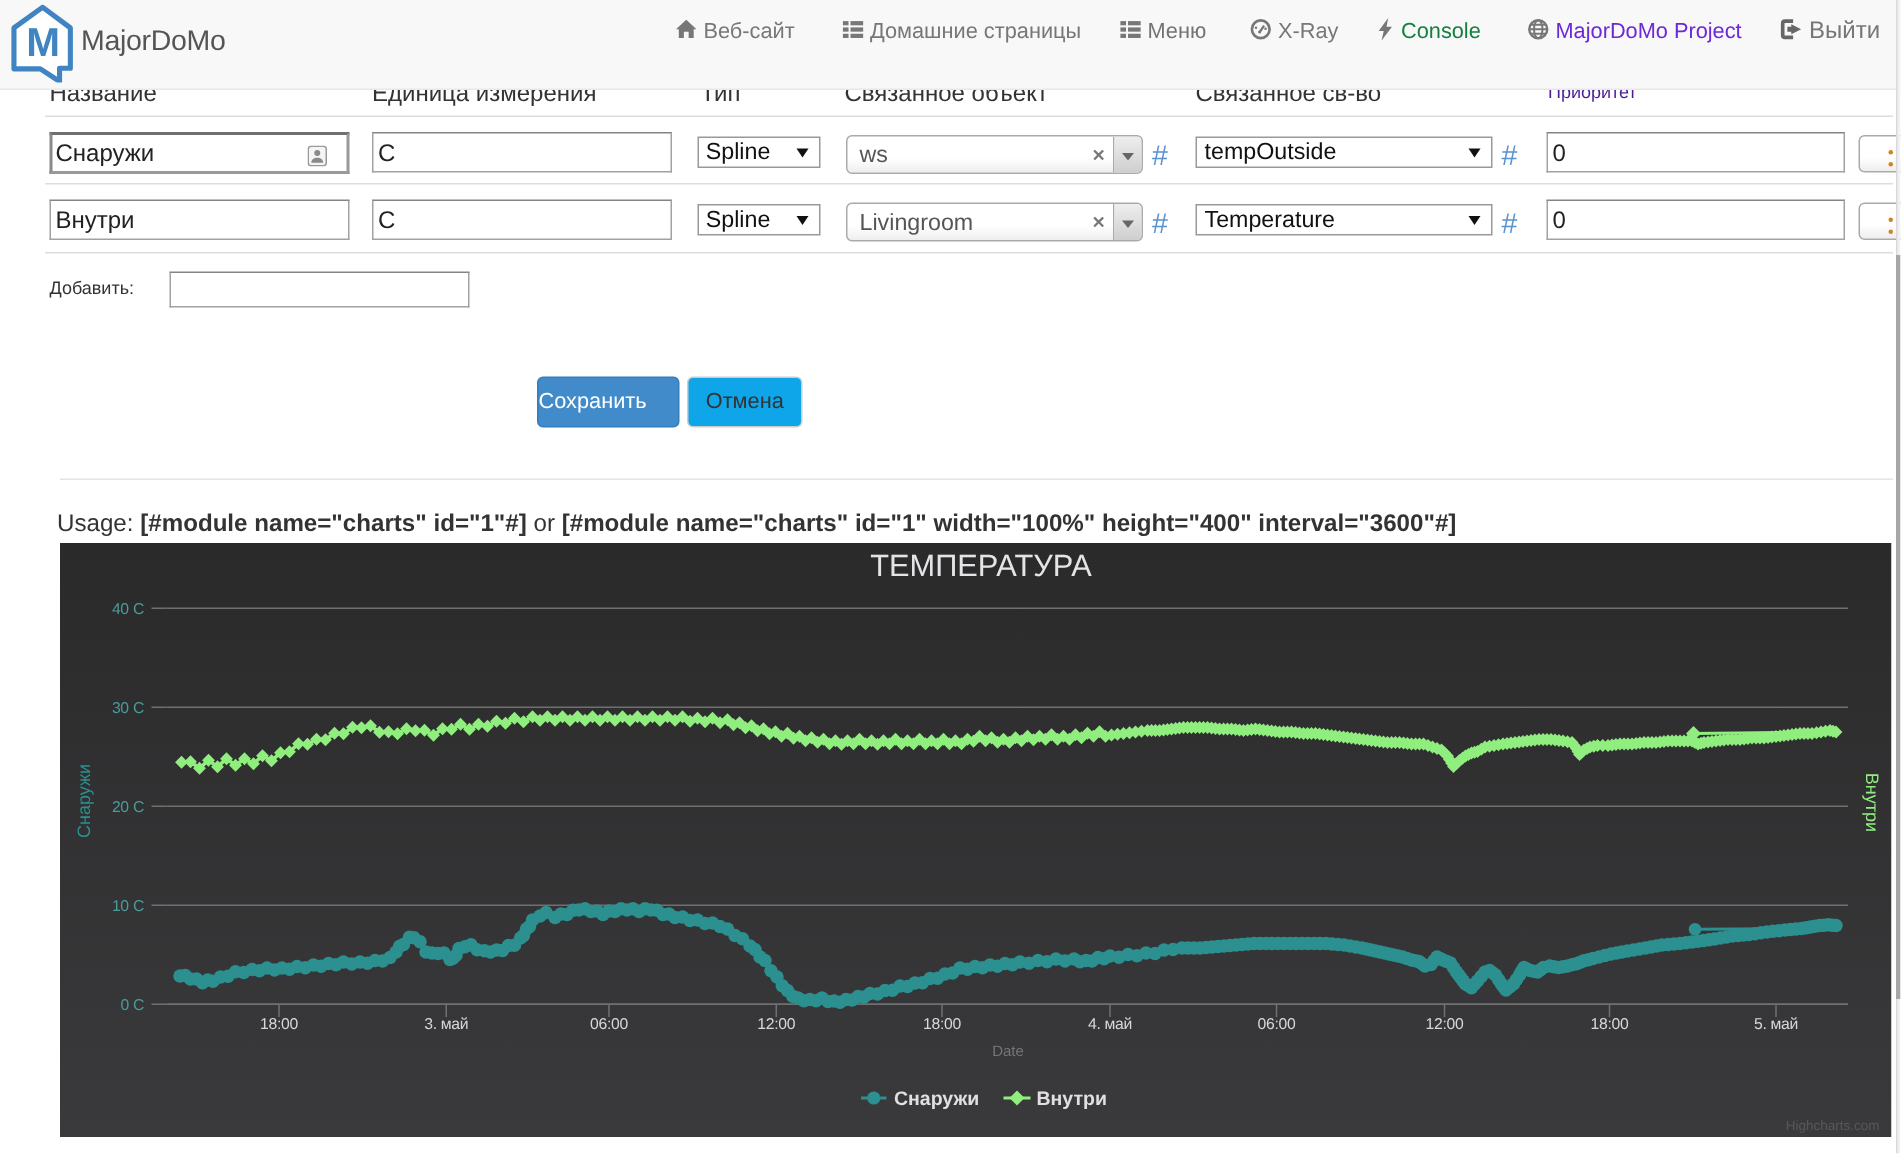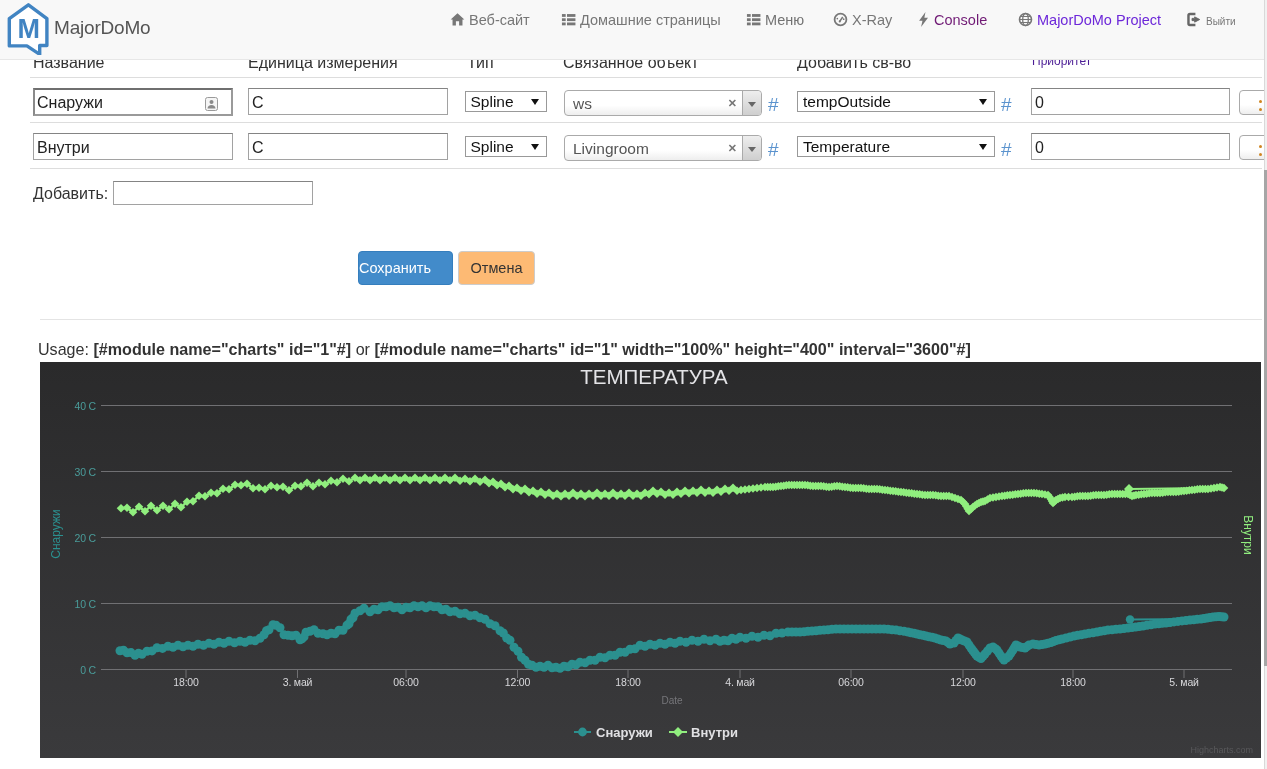--- a/index.html
+++ b/index.html
@@ -1,21 +1,21 @@
 <!DOCTYPE html>
 <html><head><meta charset="utf-8"><style>
 *{margin:0;padding:0}
 body{width:1267px;height:769px;overflow:hidden;position:relative;background:#fff;font-family:"Liberation Sans",sans-serif}
 </style></head><body>
 
 <div style="position:absolute;left:33px;top:54px;font-size:16px;color:#333;white-space:nowrap">Название</div>
 <div style="position:absolute;left:248px;top:54px;font-size:16px;color:#333;white-space:nowrap">Единица измерения</div>
 <div style="position:absolute;left:467px;top:54px;font-size:16px;color:#333;white-space:nowrap">Тип</div>
 <div style="position:absolute;left:563px;top:54px;font-size:16px;color:#333;white-space:nowrap">Связанное объект</div>
-<div style="position:absolute;left:797px;top:54px;font-size:16px;color:#333;white-space:nowrap">Добавить св-во</div>
+<div style="position:absolute;left:797px;top:54px;font-size:16px;color:#333;white-space:nowrap">Связанное св-во</div>
 <div style="position:absolute;left:1032px;top:54px;font-size:12px;color:#4c1d95;white-space:nowrap">Приоритет</div>
 <div style="position:absolute;left:30px;top:77px;width:1232px;height:1px;background:#ddd"></div>
 <div style="position:absolute;left:30px;top:122px;width:1232px;height:1px;background:#ddd"></div>
 <div style="position:absolute;left:30px;top:168px;width:1232px;height:1px;background:#ddd"></div>
 <div style="position:absolute;left:33px;top:88px;width:200px;height:28px;border:2px solid #9a9a9a;border-top-color:#6f6f6f;border-left-color:#8a8a8a;background:#fff;box-sizing:border-box;font-size:16px;color:#222;padding:2px 0 0 2px;line-height:21px;overflow:hidden">Снаружи<svg width="13" height="14" viewBox="0 0 13 14" style="position:absolute;right:13px;top:7px">
       <rect x="0.5" y="0.5" width="12" height="13" rx="2" fill="#f5f5f5" stroke="#9a9a9a"></rect>
       <circle cx="6.5" cy="5" r="2" fill="#8a8a8a"></circle>
       <path d="M2.5 11.5c0-2.2 1.8-3.4 4-3.4s4 1.2 4 3.4z" fill="#8a8a8a"></path>
     </svg></div>
 <div style="position:absolute;left:248px;top:88px;width:200px;height:27px;border:1px solid #a2a2a2;border-top-color:#848484;background:#fff;box-sizing:border-box;font-size:16px;color:#222;padding:3px 0 0 3px;line-height:21px;overflow:hidden">C</div>
@@ -42,24 +42,24 @@
 <span style="position:absolute;right:0;top:0;width:18px;height:26px;border-left:1px solid #aaa;background:linear-gradient(#eee,#ccc);border-radius:0 4px 4px 0"></span>
 <span style="position:absolute;right:5.5px;top:11px;width:0;height:0;border-left:4px solid transparent;border-right:4px solid transparent;border-top:5px solid #666"></span>
 </div>
 <div style="position:absolute;left:768px;top:139px;font-size:19px;color:#5b93ce">#</div>
 <div style="position:absolute;left:797px;top:135.5px;width:198px;height:21px;border:1px solid #999;background:#fff;box-sizing:border-box;font-size:15.5px;color:#111;padding:1px 0 0 5px;overflow:hidden;white-space:nowrap">Temperature<span style="position:absolute;right:7px;top:7px;width:0;height:0;border-left:4.5px solid transparent;border-right:4.5px solid transparent;border-top:6px solid #111"></span></div>
 <div style="position:absolute;left:1001px;top:139px;font-size:19px;color:#5b93ce">#</div>
 <div style="position:absolute;left:1031px;top:133px;width:199px;height:27px;border:1px solid #a2a2a2;border-top-color:#848484;background:#fff;box-sizing:border-box;font-size:16px;color:#222;padding:3px 0 0 3px;line-height:21px;overflow:hidden">0</div>
 <div style="position:absolute;left:1239px;top:135px;width:32px;height:25px;border:1px solid #aaa;border-radius:4px;background:linear-gradient(#fff 60%,#eee 100%);box-sizing:border-box"></div>
 <div style="position:absolute;left:1258.8px;top:145px;width:3px;height:3px;border-radius:50%;background:#cf8521"></div>
 <div style="position:absolute;left:1258.8px;top:152.5px;width:3px;height:3px;border-radius:50%;background:#cf8521"></div>
-<div style="position:absolute;left:33px;top:185px;font-size:16px;color:#333">Добавить:</div>
+<div style="position:absolute;left:33px;top:185px;font-size:12px;color:#333">Добавить:</div>
 <div style="position:absolute;left:113px;top:181px;width:200px;height:24px;border:1px solid #a2a2a2;border-top-color:#848484;background:#fff;box-sizing:border-box"></div>
 <div style="position:absolute;left:358px;top:251px;width:95px;height:34px;background:#428bca;border:1px solid #357ebd;border-radius:4px;box-sizing:border-box;color:#fff;font-size:14.5px;line-height:32px">Сохранить</div>
-<div style="position:absolute;left:458px;top:251px;width:77px;height:34px;background:#fdba74;border:1px solid #ccc;border-radius:4px;box-sizing:border-box;color:#333;font-size:14.5px;text-align:center;line-height:32px">Отмена</div>
+<div style="position:absolute;left:458px;top:251px;width:77px;height:34px;background:#0ea5e9;border:1px solid #ccc;border-radius:4px;box-sizing:border-box;color:#333;font-size:14.5px;text-align:center;line-height:32px">Отмена</div>
 <div style="position:absolute;left:40px;top:319px;width:1222px;height:1px;background:#e4e4e4"></div>
 <div style="position:absolute;left:38px;top:340px;font-size:16.1px;color:#333;white-space:nowrap">Usage: <b>[#module name="charts" id="1"#]</b> or <b>[#module name="charts" id="1" width="100%" height="400" interval="3600"#]</b></div>
 <svg width="1221" height="396" viewBox="0 0 1221 396" style="position:absolute;left:40px;top:362px">
 <defs>
       <linearGradient id="bg" x1="0" y1="0" x2="0" y2="1">
         <stop offset="0" stop-color="#2a2a2b"></stop>
         <stop offset="1" stop-color="#3a3a3c"></stop>
       </linearGradient>
     </defs>
 <rect x="0" y="0" width="1221" height="396" fill="url(#bg)"></rect>
@@ -756,27 +756,27 @@
           <rect x="1" y="11.2" width="4" height="3"></rect>
           <rect x="6.4" y="11.2" width="9" height="3"></rect>
         </svg></span><span style="margin-left:4px">Меню</span></div>
     <div style="position:absolute;left:833px;top:12px;height:18px;white-space:nowrap;color:#777;font-size:14.5px"><span style="display:inline-block;vertical-align:-2px"><svg width="15" height="15" viewBox="0 0 16 16">
           <circle cx="8" cy="8" r="6.3" fill="none" stroke="#777" stroke-width="1.9"></circle>
           <path d="M7.2 10 10.4 5.4" stroke="#777" stroke-width="1.7" fill="none"></path>
           <circle cx="7.2" cy="10" r="1.1" fill="#777"></circle>
           <circle cx="4.6" cy="7" r="0.9" fill="#777"></circle>
           <circle cx="11.4" cy="7.6" r="0.9" fill="#777"></circle>
         </svg></span><span style="margin-left:4px">X-Ray</span></div>
-    <div style="position:absolute;left:917px;top:12px;height:18px;white-space:nowrap;color:#701a75;font-size:14.5px"><span style="display:inline-block;vertical-align:-2px"><svg width="13" height="15" viewBox="0 0 13 16" fill="#777">
+    <div style="position:absolute;left:917px;top:12px;height:18px;white-space:nowrap;color:#15803d;font-size:14.5px"><span style="display:inline-block;vertical-align:-2px"><svg width="13" height="15" viewBox="0 0 13 16" fill="#777">
           <path d="M8.6 0 1.8 9.2h3.6L3.9 16l7.4-9.8H7.4z"></path>
         </svg></span><span style="margin-left:4px">Console</span></div>
     <div style="position:absolute;left:1018px;top:12px;height:18px;white-space:nowrap;color:#6d28d9;font-size:14.5px"><span style="display:inline-block;vertical-align:-2px"><svg width="15" height="15" viewBox="0 0 16 16">
           <circle cx="8" cy="8" r="6.4" fill="none" stroke="#777" stroke-width="1.7"></circle>
           <ellipse cx="8" cy="8" rx="3" ry="6.4" fill="none" stroke="#777" stroke-width="1.4"></ellipse>
           <path d="M1.6 8h12.8M2.6 4.8h10.8M2.6 11.2h10.8" stroke="#777" stroke-width="1.3"></path>
         </svg></span><span style="margin-left:4px">MajorDoMo Project</span></div>
-    <div style="position:absolute;left:1186px;top:12px;height:18px;white-space:nowrap;color:#777;font-size:10px"><span style="display:inline-block;vertical-align:-2px"><svg width="16" height="15" viewBox="0 0 17 16">
+    <div style="position:absolute;left:1186px;top:12px;height:18px;white-space:nowrap;color:#777;font-size:16px"><span style="display:inline-block;vertical-align:-2px"><svg width="16" height="15" viewBox="0 0 17 16">
           <path d="M10 2.2H4.2a1.6 1.6 0 0 0-1.6 1.6v8.4a1.6 1.6 0 0 0 1.6 1.6H10" fill="none" stroke="#666" stroke-width="2.6"></path>
           <path d="M9.2 5.2 9.2 6.8 6.4 6.8 6.4 9.2 9.2 9.2 9.2 10.8 14.6 8Z" fill="#666" stroke="#666" stroke-width="1"></path>
         </svg></span><span style="margin-left:4px">Выйти</span></div>
 </div>
 
 <div style="position:absolute;left:1263.5px;top:0;width:3.5px;height:769px;background:#f1f1f1;border-left:1px solid #d9d9d9;box-sizing:border-box"></div>
 <div style="position:absolute;left:1264px;top:170px;width:3px;height:496px;background:#a6a6a6"></div>
 </body></html>

